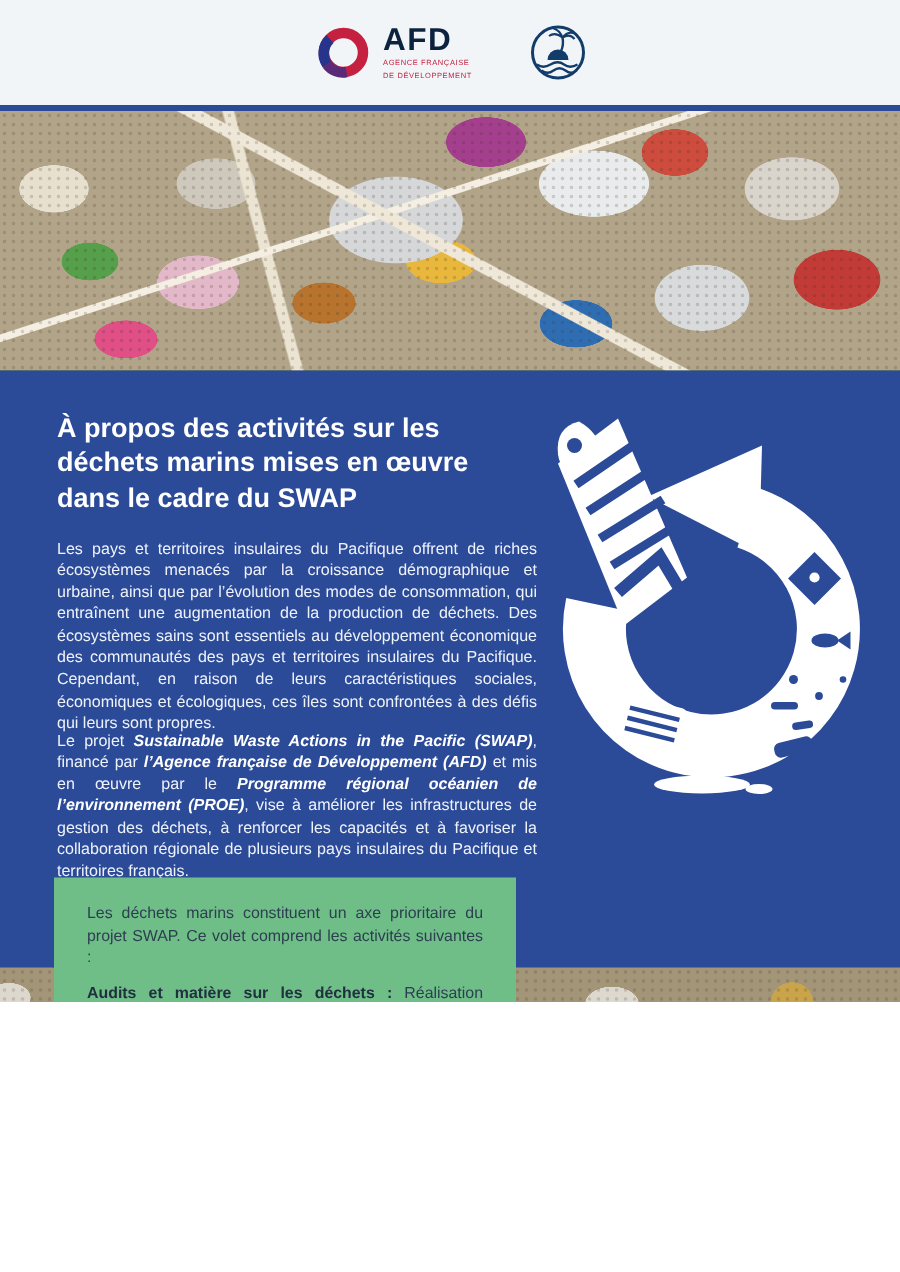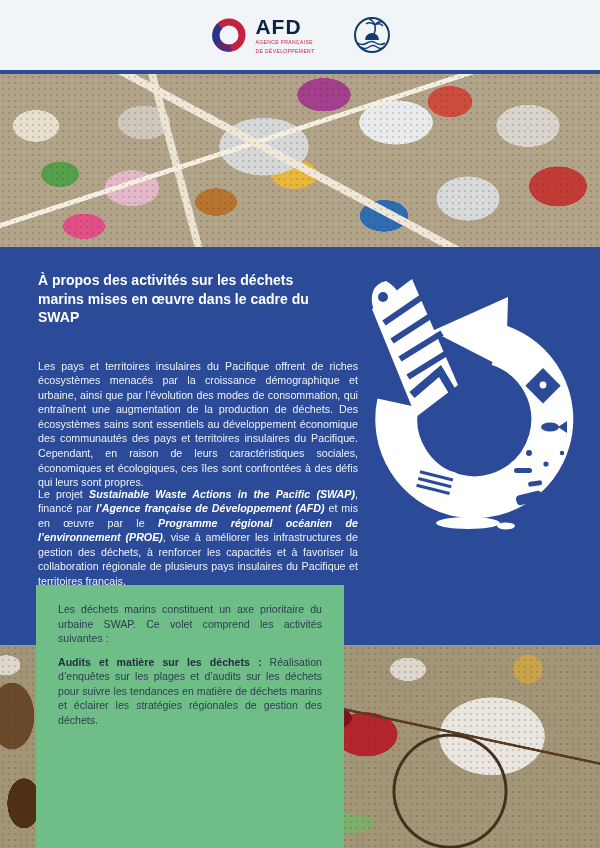--- a/index.html
+++ b/index.html
@@ -1,16 +1,16 @@
 <!DOCTYPE html>
 <html lang="fr"><head>
 <meta charset="utf-8">
 <style>
   html,body{margin:0;padding:0;background:#ffffff;}
-  .page{position:relative;width:600px;height:848px;margin:0 auto;overflow:hidden;
+  .page{position:relative;width:600px;height:668px;margin:0 auto;overflow:hidden;
         font-family:"Liberation Sans",sans-serif;background:#4d7c0f;}
 
   
   .header{position:absolute;left:0;top:0;width:600px;height:70px;background:#f1f5f8;
           display:flex;align-items:center;justify-content:center;gap:38px;}
   .logo{display:flex;align-items:center;gap:6px;}
   .afd-abbr{font-size:21px;font-weight:bold;color:#0c2340;letter-spacing:1px;line-height:1;}
   .afd-sub{font-size:5px;color:#c5203f;letter-spacing:.4px;line-height:1.3;margin-top:2px;}
   .sprep-name{font-size:19px;font-weight:bold;color:#123d6b;letter-spacing:1px;line-height:1;}
   .sprep-sub{font-size:5px;color:#a8452e;line-height:1.3;margin-top:2px;}
@@ -40,21 +40,21 @@
   .photo-top::before{content:"";position:absolute;inset:0;background-image:
     linear-gradient(28deg,transparent 47.8%,#efe8d8 48% 49.6%,transparent 49.8%),
     linear-gradient(-18deg,transparent 58%,#f4efe2 58.2% 59.4%,transparent 59.6%),
     linear-gradient(75deg,transparent 30%,#ece4d2 30.2% 31.2%,transparent 31.4%);}
   .photo-top::after,.photo-bottom::after{content:"";position:absolute;inset:0;opacity:.55;
     background-image:radial-gradient(#3c311f55 1px,transparent 1.4px);background-size:6px 6px;}
 
   
   .blue-section{position:absolute;left:0;top:247px;width:600px;height:400px;background:#2b4a97;}
   .about-title{position:absolute;left:38px;top:15px;width:300px;color:#ffffff;
-               font-size:14px;font-weight:bold;line-height:1.3;}
+               font-size:18px;font-weight:bold;line-height:1.3;}
   .about-para{position:absolute;left:38px;width:320px;color:#eef2fa;font-size:10.7px;
               line-height:1.36;text-align:justify;}
   .para1{top:101px;}
   .para2{top:229px;}
   .about-para b{color:#ffffff;font-style:italic;}
 
   .hook-wrap{position:absolute;left:356px;top:20px;width:236px;height:275px;}
 
   
   .benef-box{position:absolute;left:344px;top:540px;width:256px;height:123px;box-sizing:border-box;
@@ -159,18 +159,18 @@
         <ellipse cx="112" cy="256" rx="32" ry="6" fill="#ffffff"></ellipse>
         <ellipse cx="150" cy="259" rx="9" ry="3.4" fill="#ffffff"></ellipse>
       </svg>
     </div>
   </div>
 
 
   <div class="photo photo-bottom"></div>
 
   <div class="green-box">
-    <p class="green-para">Les déchets marins constituent un axe prioritaire du urbaine SWAP. Ce volet comprend les activités suivantes :</p>
+    <p class="green-para">Les déchets marins constituent un axe prioritaire du projet SWAP. Ce volet comprend les activités suivantes :</p>
     <p class="green-para"><b>Audits et matière sur les déchets :</b><span> Réalisation d’enquêtes sur les plages et d’audits sur les déchets pour suivre les tendances en matière de déchets marins et éclairer les stratégies régionales de gestion des déchets.</span></p>
 
   </div>
 
 </div>
 
 </body></html>

